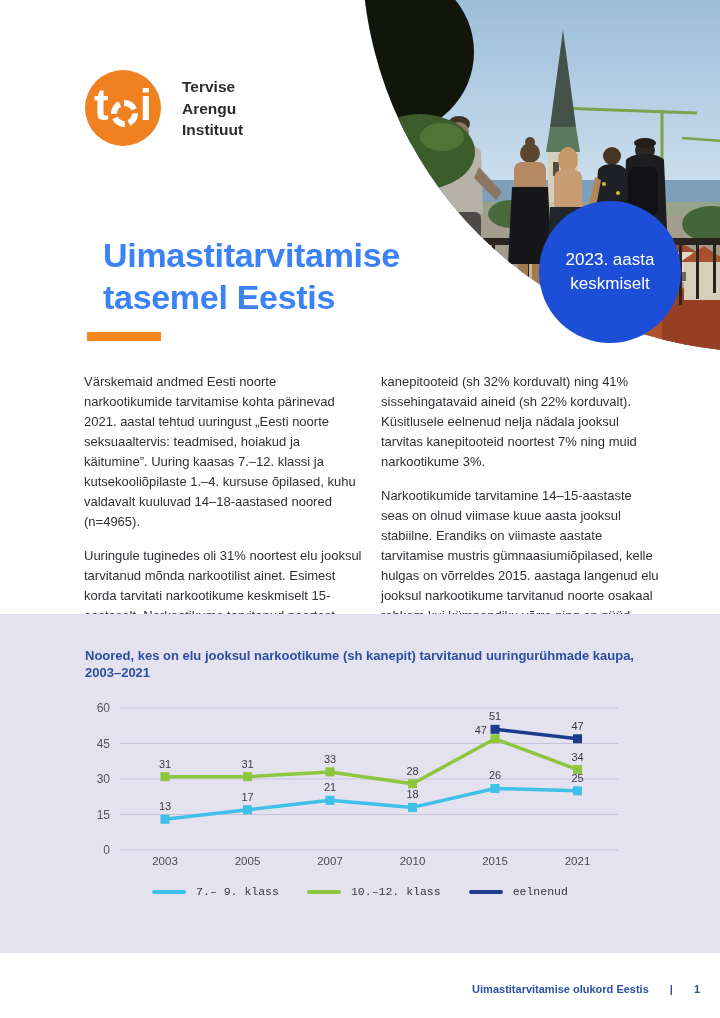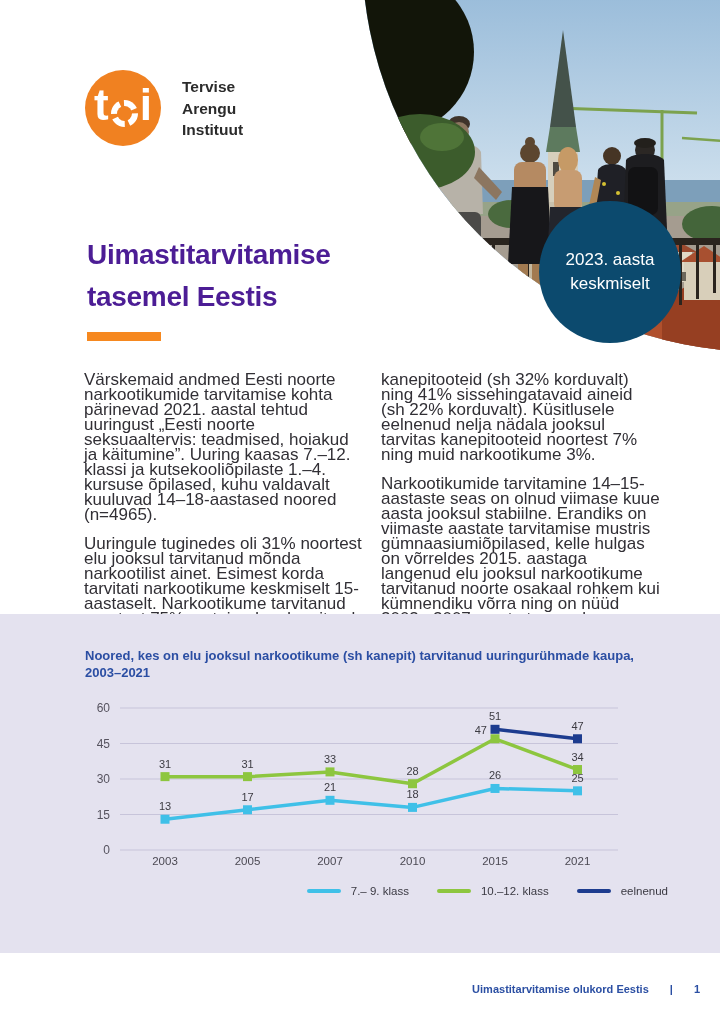--- a/index.html
+++ b/index.html
@@ -4,45 +4,45 @@
 <style>
   html,body{margin:0;padding:0;background:#555;}
   .page{position:relative;width:720px;height:1018px;background:#ffffff;overflow:hidden;
         font-family:"Liberation Sans",sans-serif;margin:0 auto;}
   
   .photo-circle{position:absolute;left:362px;top:-448px;width:800px;height:800px;
                 border-radius:50%;overflow:hidden;z-index:1;background:#9cbeda;}
   .photo-circle svg{display:block;}
   
   .badge{position:absolute;left:539px;top:201px;width:142px;height:142px;border-radius:50%;
-         background:#0c4a6e;color:#fff;display:flex;flex-direction:column;align-items:center;
+         background:#1d4ed8;color:#fff;display:flex;flex-direction:column;align-items:center;
          justify-content:center;z-index:3;font-size:17px;line-height:24px;}
   
   .logo-circle{position:absolute;left:85px;top:70px;width:76px;height:76px;border-radius:50%;
                background:#f08121;display:flex;align-items:center;justify-content:center;z-index:2;}
   .logo-mark{display:flex;align-items:center;color:#fff;font-weight:bold;font-size:44px;line-height:44px;}
   .logo-mark .lt{margin-top:-6px;}
   .logo-ring{width:15px;height:15px;border:6px dashed #fff;border-radius:50%;margin:10px 2px 0 2px;}
   .org-name{position:absolute;left:182px;top:76px;font-size:15.5px;font-weight:bold;
             color:#2b2b2b;line-height:21.5px;z-index:2;}
   
-  .page-title{position:absolute;left:87px;top:234px;font-size:28px;font-weight:800;
-              color:#4c1d95;line-height:42px;letter-spacing:-0.3px;z-index:2;}
+  .page-title{position:absolute;left:103px;top:234px;font-size:34px;font-weight:800;
+              color:#3b82f6;line-height:42px;letter-spacing:-0.3px;z-index:2;}
   .title-underline{position:absolute;left:87px;top:332px;width:74px;height:9px;background:#f6881f;z-index:2;}
   
   .body-cols{position:absolute;left:84px;top:372px;width:576px;display:flex;gap:18px;z-index:2;}
   .body-col{flex:1;}
-  .body-col p{margin:0 0 14px 0;font-size:17px;line-height:15px;color:#312f35;}
+  .body-col p{margin:0 0 14px 0;font-size:13px;line-height:20px;color:#312f35;}
   
   .chart-panel{position:absolute;left:0;top:614px;width:720px;height:339px;background:#e4e2ef;z-index:2;}
   .chart-title{position:absolute;left:85px;top:34px;width:578px;font-size:13px;font-weight:bold;
                color:#2b4ea3;line-height:16.5px;}
   .chart-svg{position:absolute;left:0;top:74px;}
-  .chart-legend{position:absolute;left:0;top:271px;width:668px;display:flex;justify-content:flex-end;
-                align-items:center;gap:28px;}
+  .chart-legend{position:absolute;left:0;top:271px;width:720px;display:flex;justify-content:center;
+                align-items:center;gap:28px;font-family:Liberation Mono, monospace;}
   .legend-item{display:flex;align-items:center;gap:10px;}
   .legend-swatch{width:34px;height:4px;border-radius:2px;}
   .legend-label{font-size:11.5px;color:#3a3942;}
   .chart-source{position:absolute;left:85px;top:307px;font-size:10.5px;color:#3c3b42;}
   
   .footer{position:absolute;right:20px;top:983px;display:flex;align-items:center;gap:21px;
           font-size:11px;font-weight:bold;color:#2b4fa3;z-index:2;}
 </style>
 </head>
 <body>

